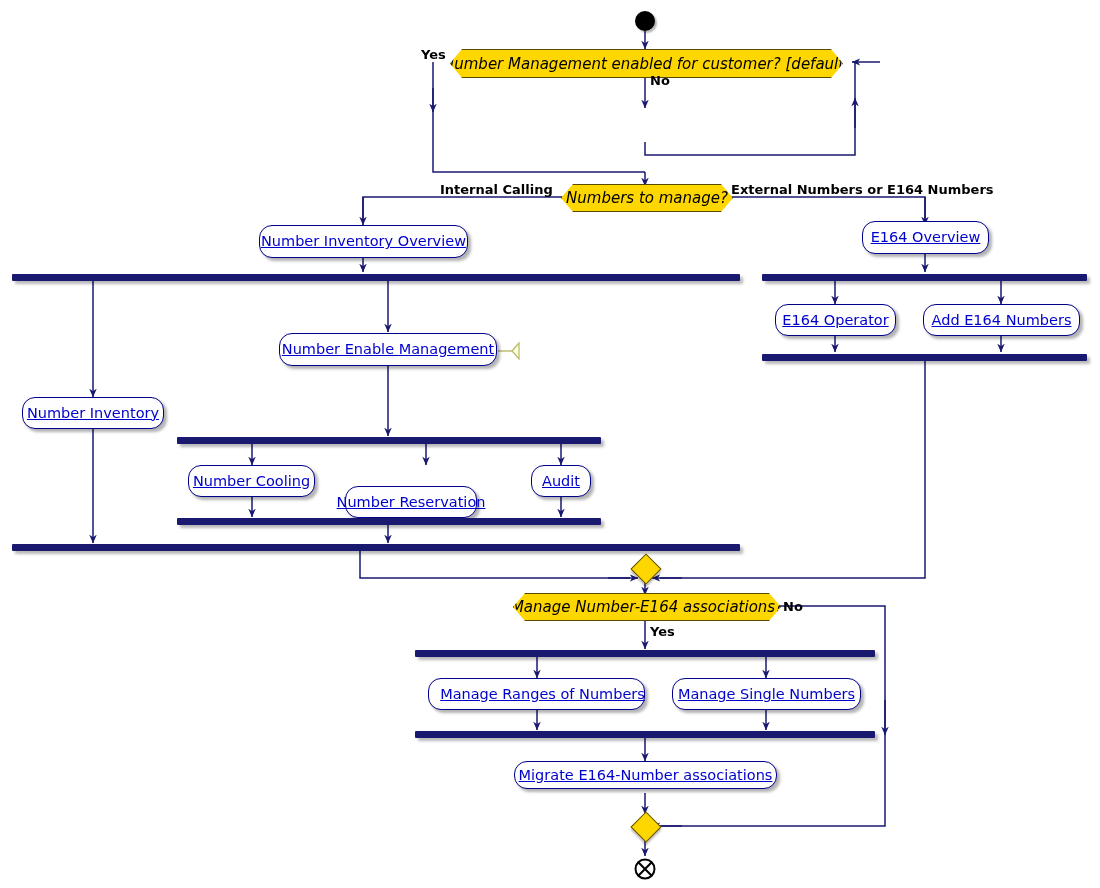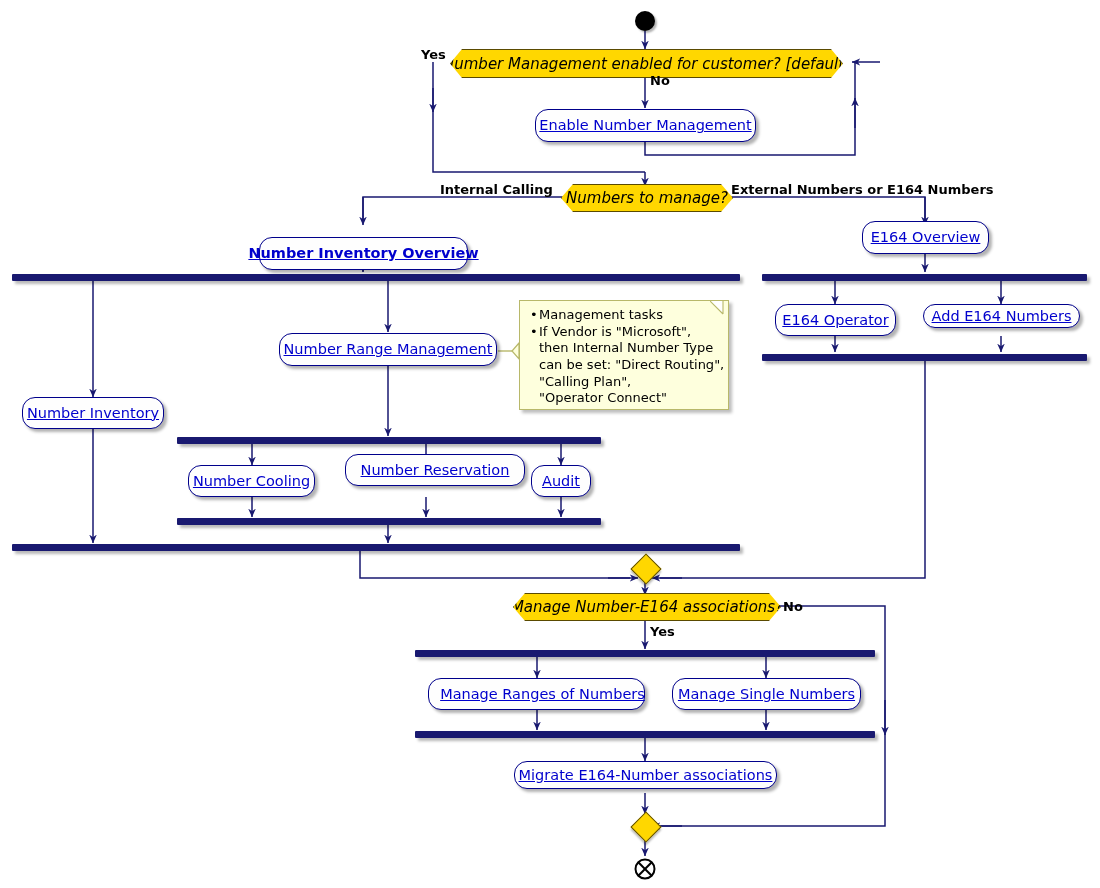--- a/index.html
+++ b/index.html
@@ -230,82 +230,65 @@
   </svg>
 
   <div class="startnode" style="left:635px; top:11px;"></div>
 
   <div class="hex" style="left:450px; top:49px; width:391px; height:27px;">
     <span class="lbl">Number Management enabled for customer? [default]</span>
   </div>
   <div class="edgelbl" style="left:421px; top:47px;">Yes</div>
   <div class="edgelbl" style="left:650px; top:73px;">No</div>
 
-  <div class="act" style="left:535px; top:109px; width:221px; height:33px;">
-    <span class="lbl">Enable Number Management</span>
-  </div>
 
   <div class="hex" style="left:561px; top:184px; width:170px; height:26px;">
     <span class="lbl">Numbers to manage?</span>
   </div>
   <div class="edgelbl" style="left:440px; top:182px;">Internal Calling</div>
   <div class="edgelbl" style="left:731px; top:182px;">External Numbers or E164 Numbers</div>
 
-  <div class="act" style="left:259px; top:237px; width:209px; height:33px;font-weight:bold;">
+  <div class="act" style="left:259px; top:225px; width:209px; height:33px;">
     <span class="lbl">Number Inventory Overview</span>
   </div>
 
   <div class="act" style="left:862px; top:221px; width:127px; height:33px;">
     <span class="lbl">E164 Overview</span>
   </div>
 
   <div class="bar" style="left:12px; top:274px; width:728px;"></div>
 
   <div class="bar" style="left:762px; top:274px; width:325px;"></div>
 
   <div class="act" style="left:279px; top:333px; width:218px; height:33px;">
-    <span class="lbl">Number Range Management</span>
-  </div>
-
-  <div class="note" style="left:519px; top:300px; width:210px; height:110px;">
-    <svg class="cornerline" viewBox="0 0 18 18">
-      <path d="M0,0 L13,13 L13,0 Z" fill="#FFFFFF"></path>
-      <path d="M0,0 L13,13 M13,13 L13,0" stroke="#B8B86A" stroke-width="1.1" fill="none"></path>
-    </svg>
-    <ul>
-      <li class="bulleted">Management tasks</li>
-      <li class="bulleted">If Vendor is "Microsoft",</li>
-      <li>then Internal Number Type</li>
-      <li>can be set: "Direct Routing",</li>
-      <li>"Calling Plan",</li>
-      <li>"Operator Connect"</li>
-    </ul>
-  </div>
+    <span class="lbl">Number Enable Management</span>
+  </div>
+
 
   <div class="act" style="left:775px; top:304px; width:121px; height:32px;">
     <span class="lbl">E164 Operator</span>
   </div>
 
-  <div class="act" style="left:923px; top:304px; width:157px; height:24px;">
+  <div class="act" style="left:923px; top:304px; width:157px; height:32px;">
     <span class="lbl">Add E164 Numbers</span>
   </div>
 
   <div class="bar" style="left:762px; top:354px; width:325px;"></div>
 
   <div class="act" style="left:22px; top:397px; width:142px; height:32px;">
     <span class="lbl">Number Inventory</span>
   </div>
 
   <div class="bar" style="left:177px; top:437px; width:424px;"></div>
 
   <div class="act" style="left:188px; top:465px; width:127px; height:32px;">
     <span class="lbl">Number Cooling</span>
   </div>
 
-  <div class="act" style="left:345px; top:454px; width:180px; height:32px;">
+  <div class="act" style="left:345px; top:486px; width:132px; height:32px;">
     <span class="lbl">Number Reservation</span>
   </div>
 
   <div class="act" style="left:531px; top:465px; width:60px; height:32px;">
     <span class="lbl">Audit</span>
   </div>
 
   <div class="bar" style="left:177px; top:518px; width:424px;"></div>
 
   <div class="bar" style="left:12px; top:544px; width:728px;"></div>

